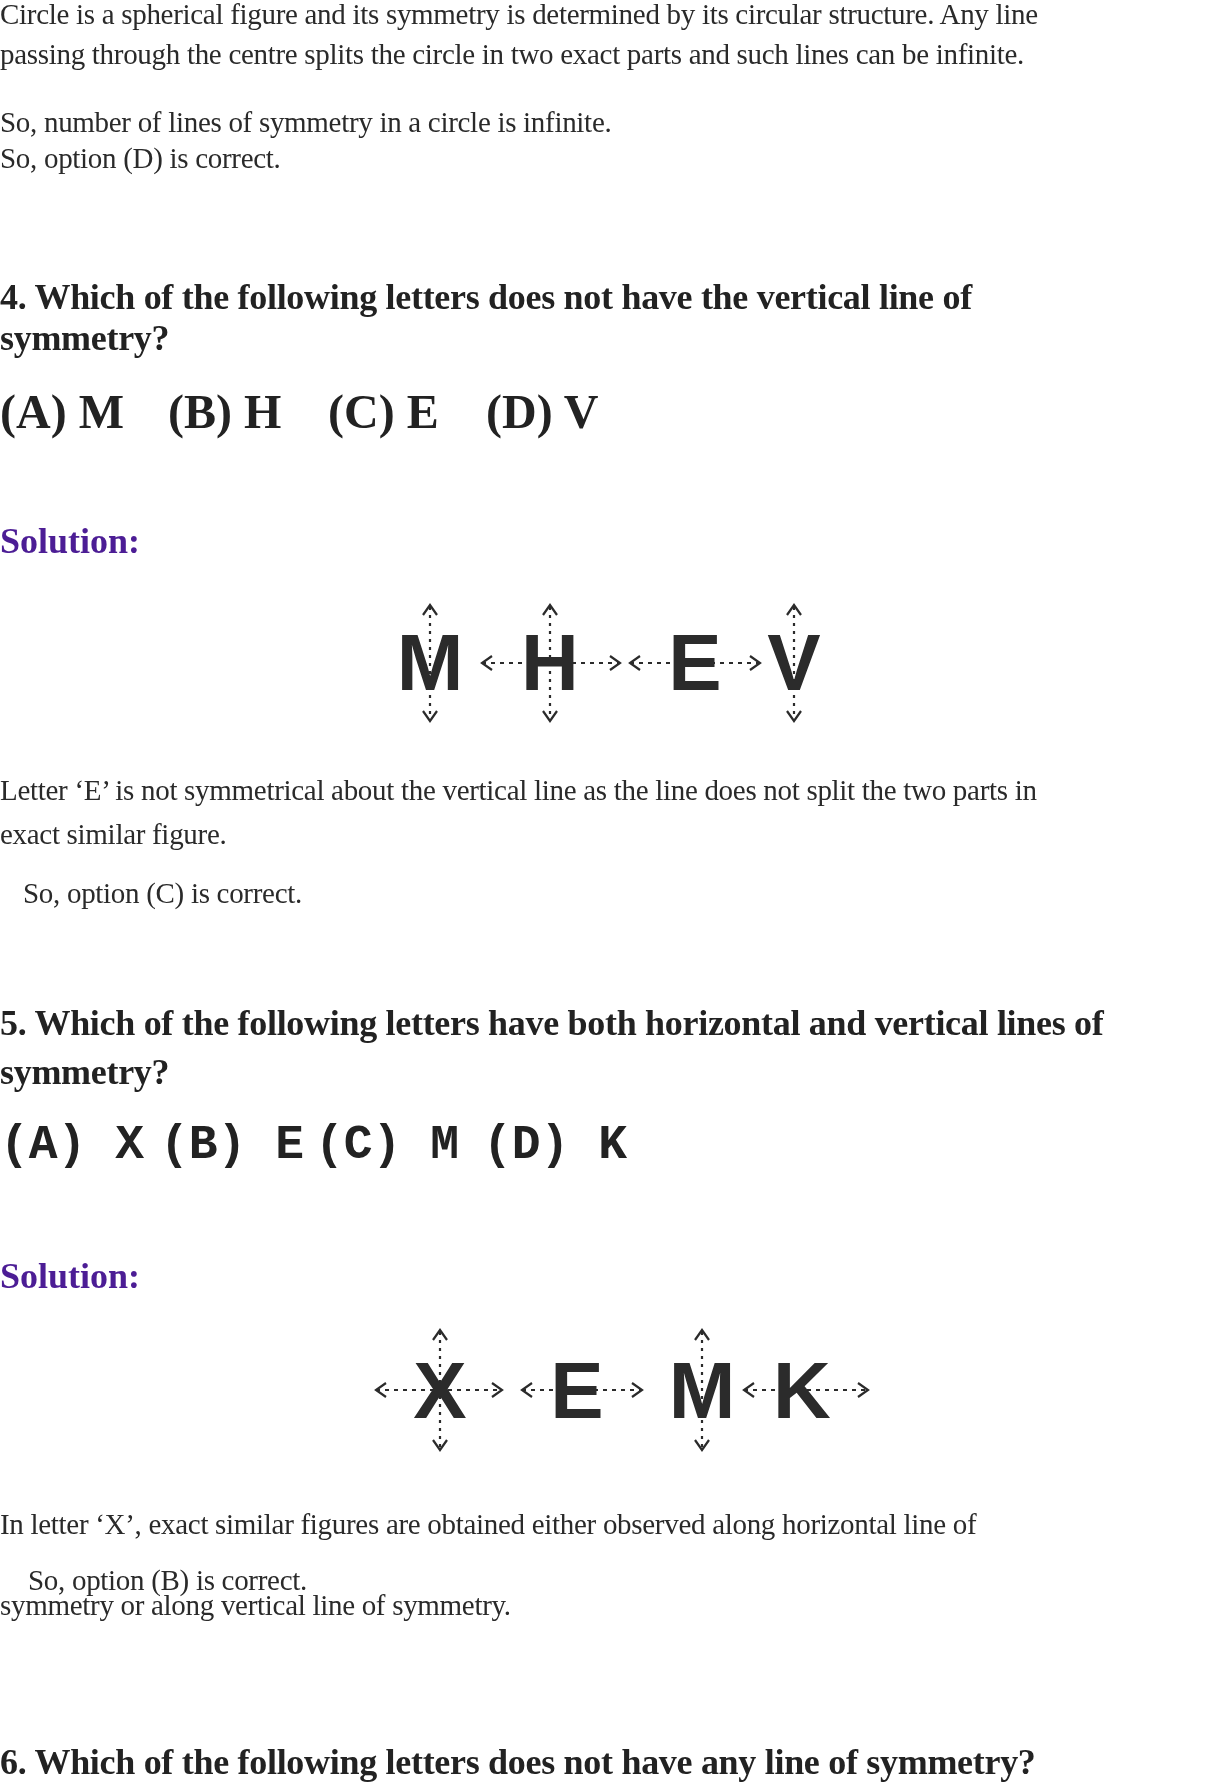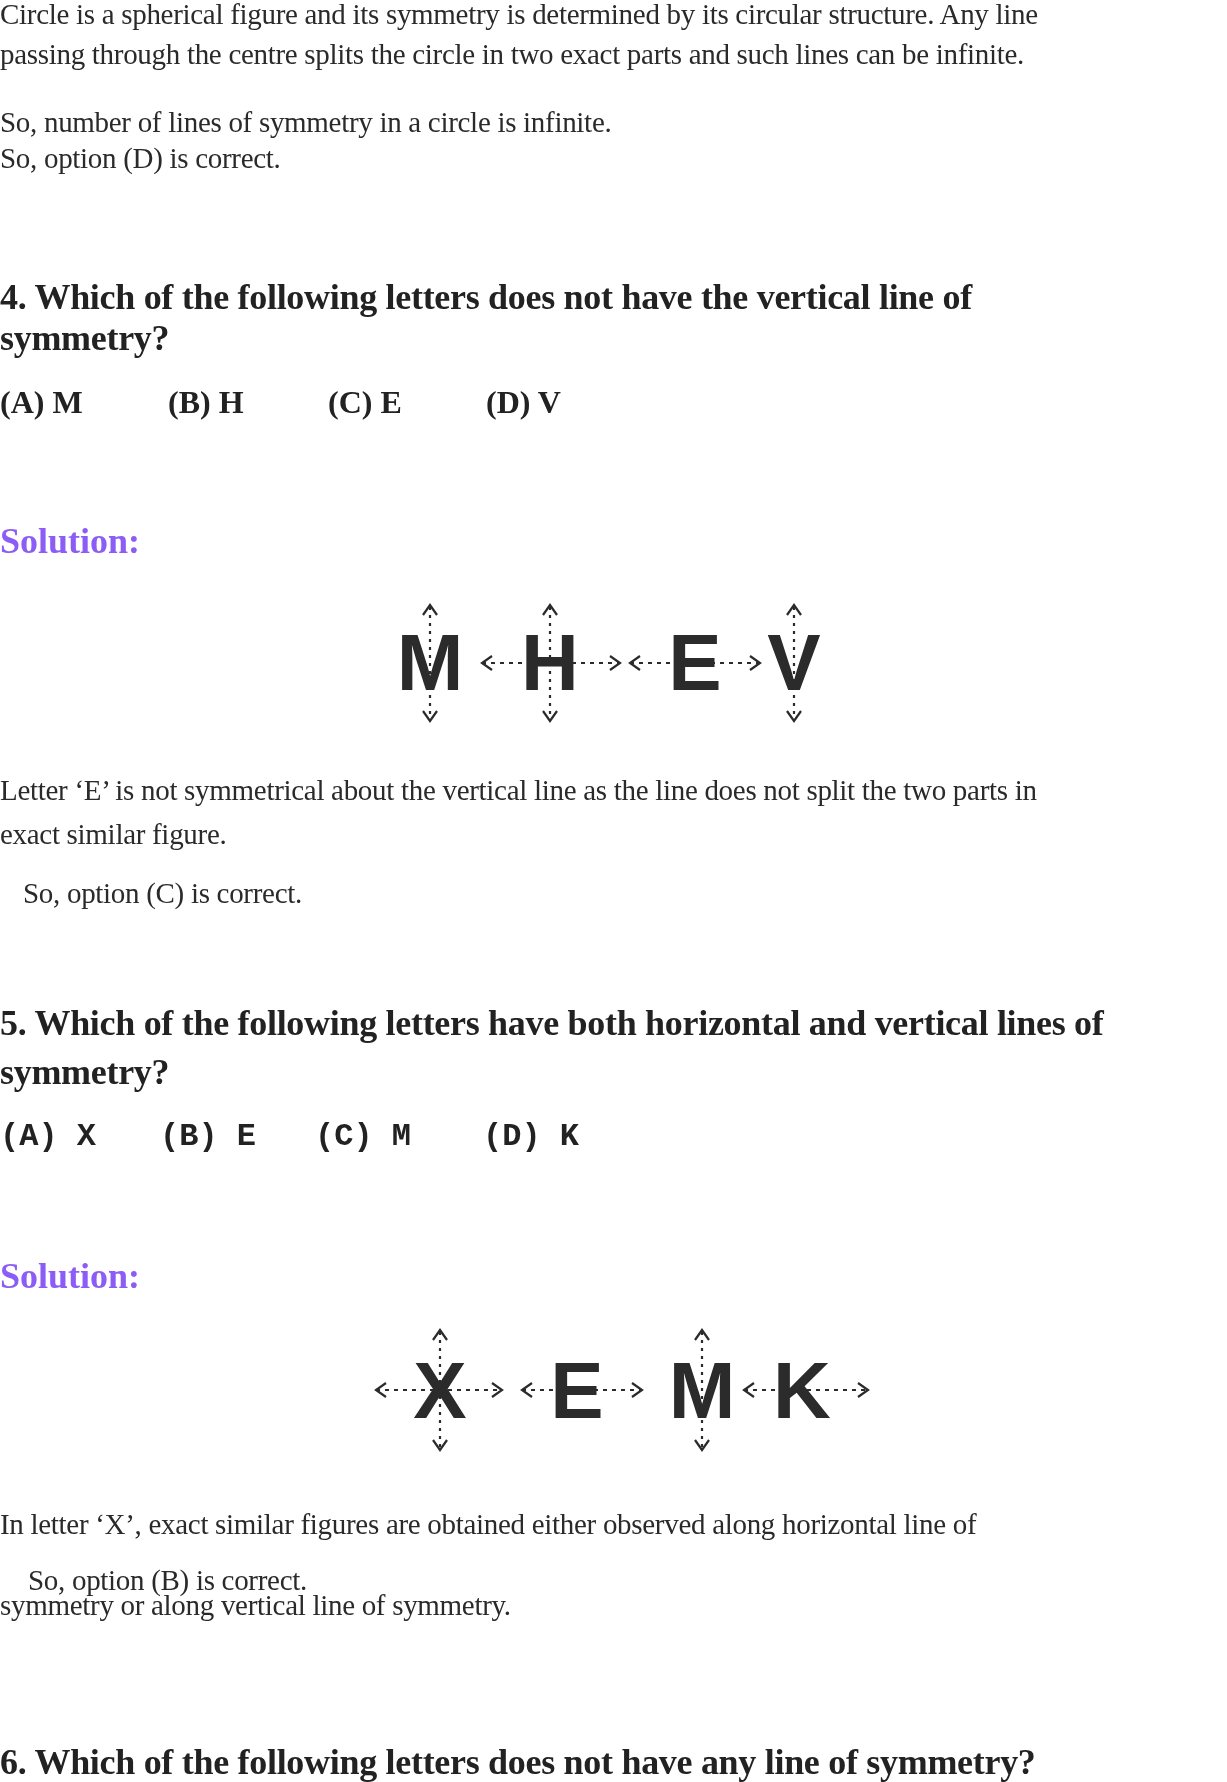--- a/index.html
+++ b/index.html
@@ -1,23 +1,23 @@
 <!DOCTYPE html>
 <html><head>
 <meta charset="utf-8">
 <style>
   html, body { margin: 0; padding: 0; background: #ffffff; }
   body { width: 1227px; height: 1782px; position: relative; overflow: hidden;
          font-family: "Liberation Serif", "DejaVu Serif", serif; color: #2a2a2a; }
   .blk { position: absolute; left: 0; right: 0; margin: 0; }
   .para { font-size: 29px; line-height: 40px; letter-spacing: -0.3px; }
   .q { font-size: 36px; font-weight: bold; line-height: 49px; color: #222; letter-spacing: -0.3px; }
-  .opts { font-size: 32px; font-weight: bold; color: #222; display: flex; }
+  .opts { font-size: 48px; font-weight: bold; color: #222; display: flex; }
   .opts span { display: inline-block; }
-  .sol { font-size: 36px; font-weight: bold; color: #8b5cf6; }
+  .sol { font-size: 36px; font-weight: bold; color: #4c1d95; }
   .fig { position: absolute; }
   .fig svg { display: block; }
   .figletter { font-family: "Liberation Sans", "DejaVu Sans", sans-serif; font-weight: bold; fill: #2b2b2b; }
 </style>
 </head>
 <body>
 
 <p class="blk para" style="top:-6px;">Circle is a spherical figure and its symmetry is determined by its circular structure. Any line</p>
 <p class="blk para" style="top:34px;">passing through the centre splits the circle in two exact parts and such lines can be infinite.</p>
 <p class="blk para" style="top:86px;margin-top:16px;">So, number of lines of symmetry in a circle is infinite.</p>

